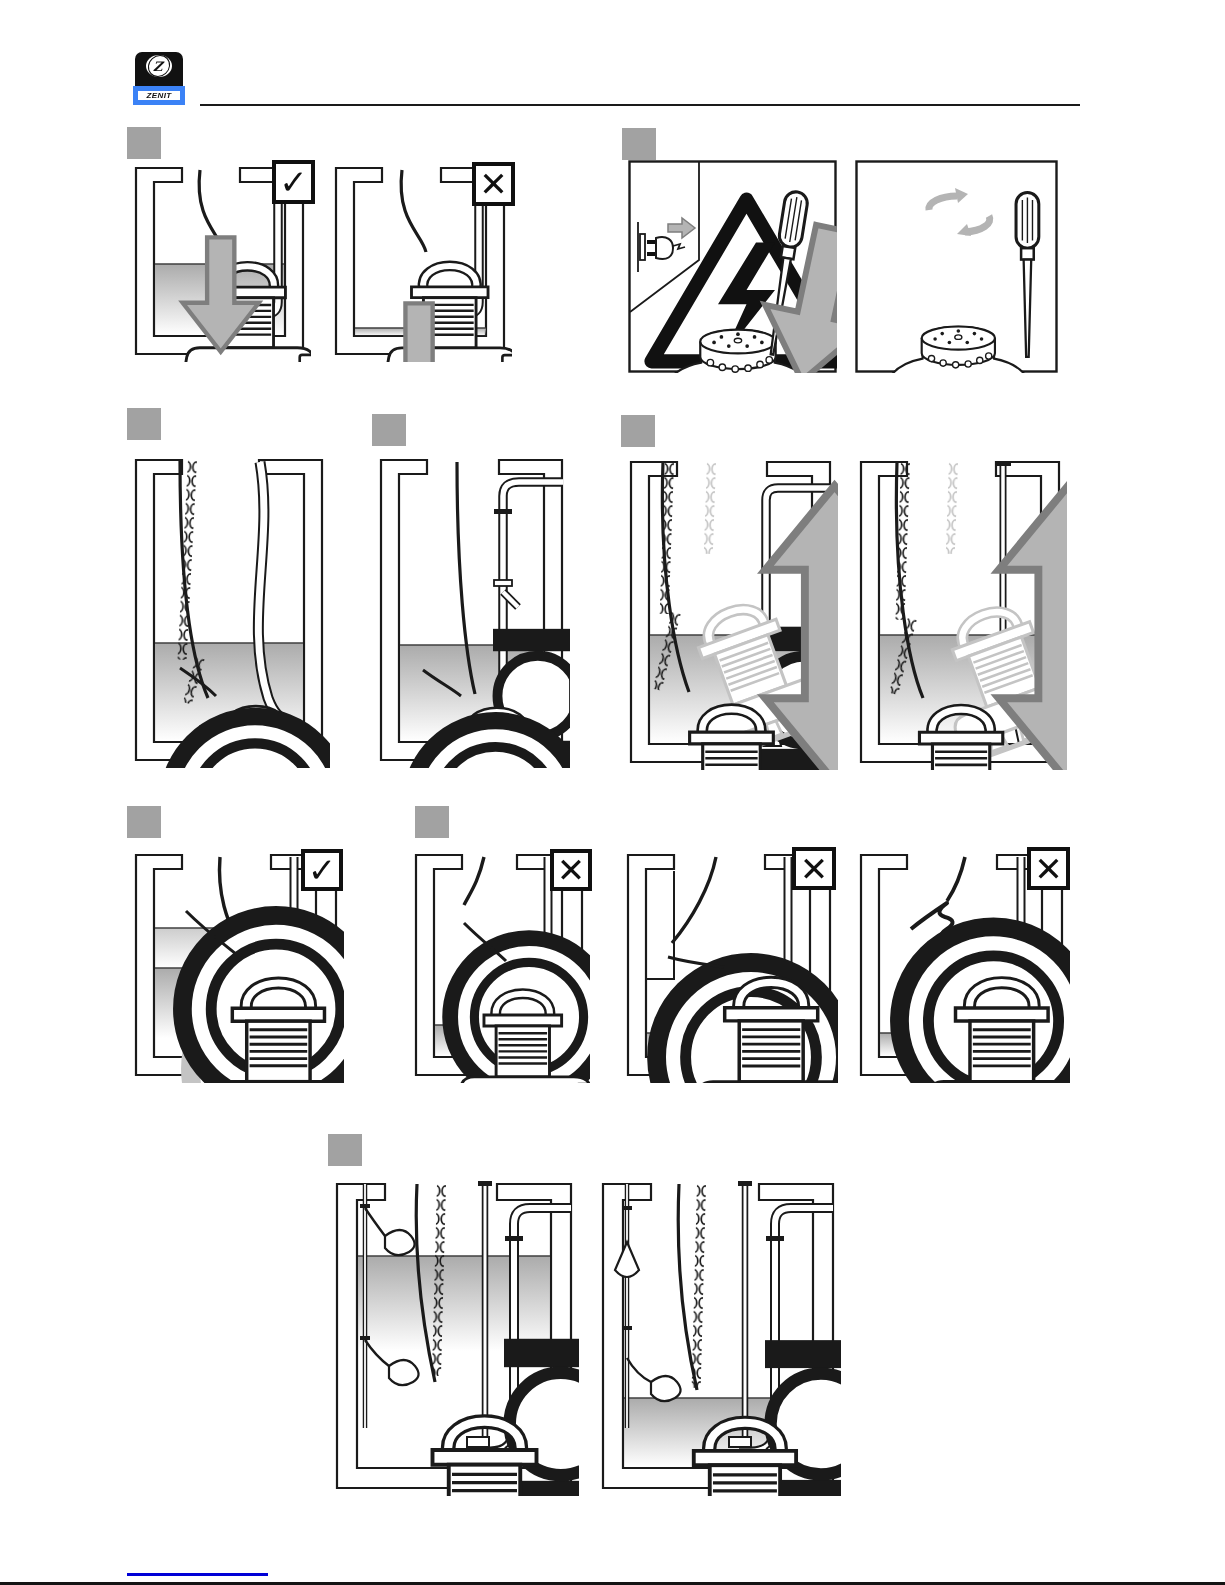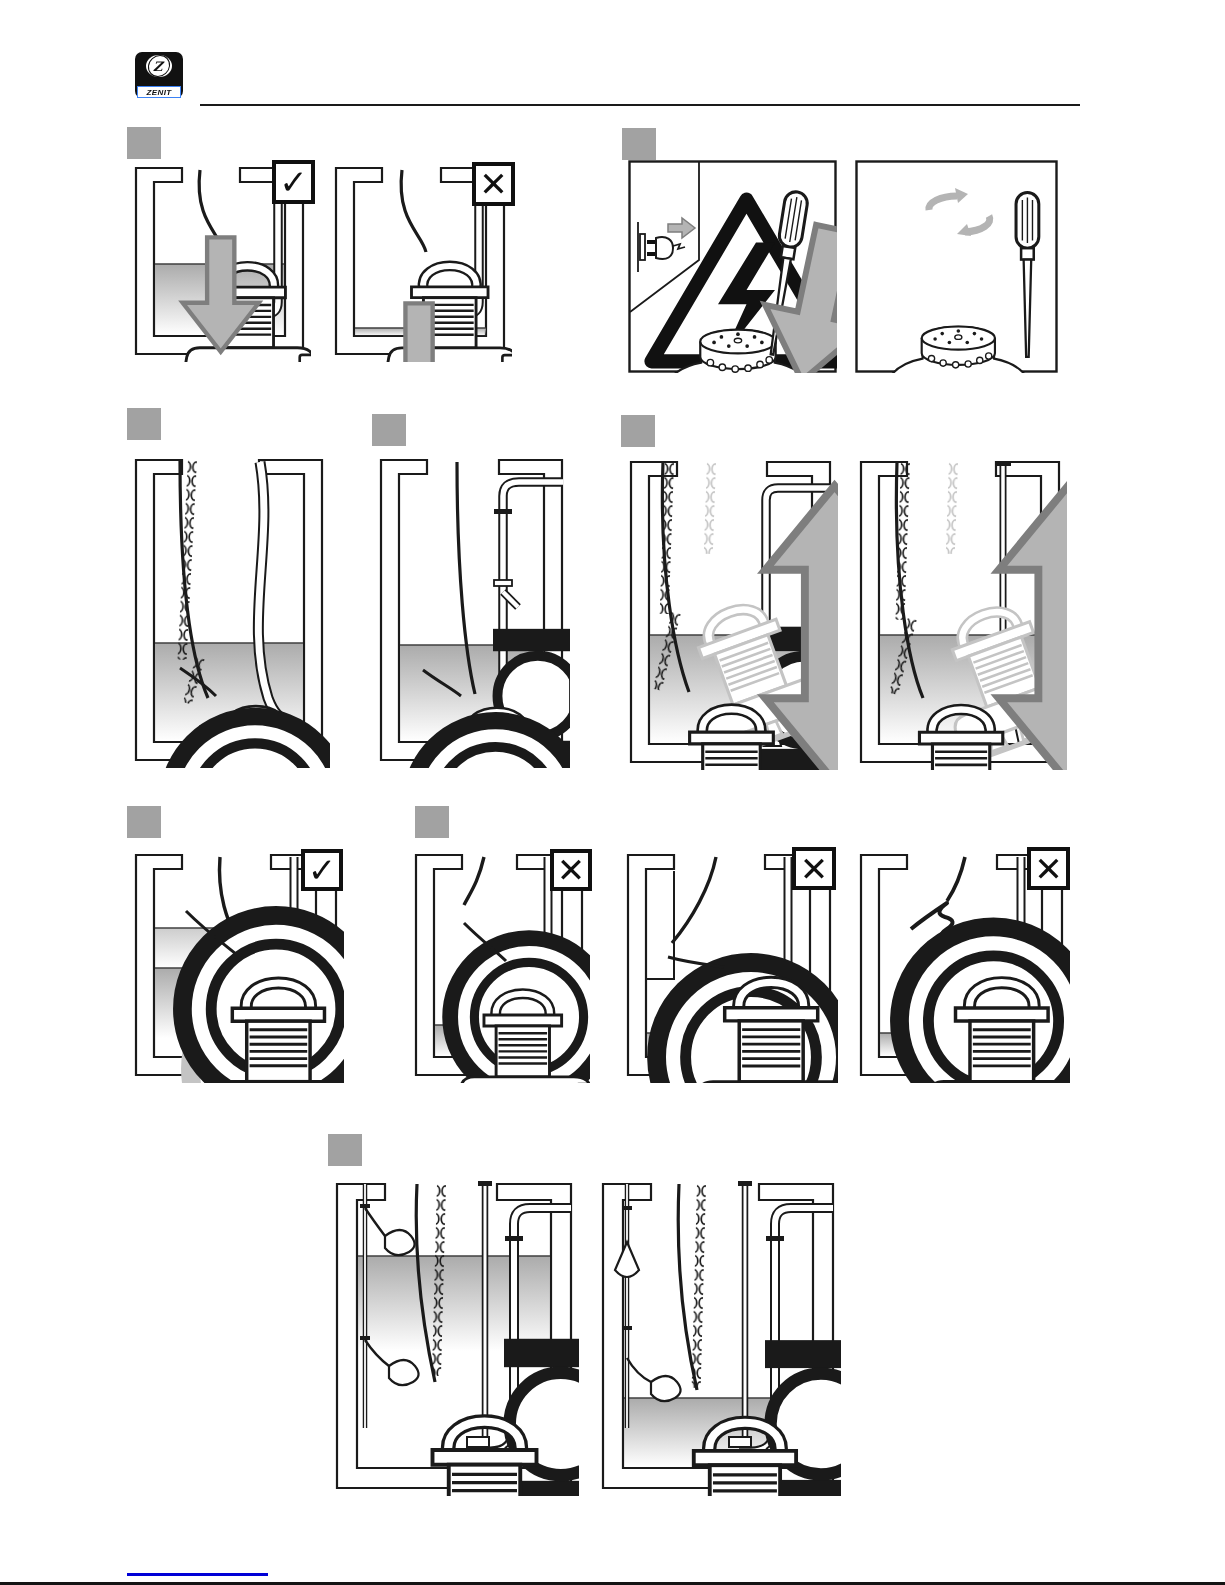--- a/index.html
+++ b/index.html
@@ -7,21 +7,21 @@
         font-family:"Liberation Sans",sans-serif;}
   
   .logo{position:absolute;left:135px;top:52px;width:48px;height:46px;background:#111;
         border-radius:7px;display:flex;flex-direction:column;align-items:center;
         justify-content:flex-start;padding-top:3px;box-sizing:border-box;}
   .logo-circle{width:26px;height:26px;background:#fff;border-radius:50%;
         display:flex;align-items:center;justify-content:center;}
   .logo-ring{width:20px;height:20px;border:1.6px solid #111;border-radius:50%;
         display:flex;align-items:center;justify-content:center;
         font:italic 900 13px "DejaVu Serif",serif;color:#111;transform:skewX(-6deg);}
-  .logo-band{margin-top:9px;width:42px;height:11px;background:#fff;border:1px solid #3b82f6;
+  .logo-band{margin-top:9px;width:42px;height:11px;background:#fff;border:5px solid #3b82f6;
         font:italic 700 8px "Liberation Sans",sans-serif;color:#111;
         display:flex;align-items:center;justify-content:center;letter-spacing:.4px;}
   .rule{position:absolute;left:200px;top:104px;width:880px;height:2px;background:#1a1a1a;}
   
   .fig-marker{position:absolute;width:34px;height:32px;background:#a2a2a2;}
   
   .panel{position:absolute;}
   .panel svg{display:block;}
   
   .badge{position:absolute;width:43px;height:44px;box-sizing:border-box;

